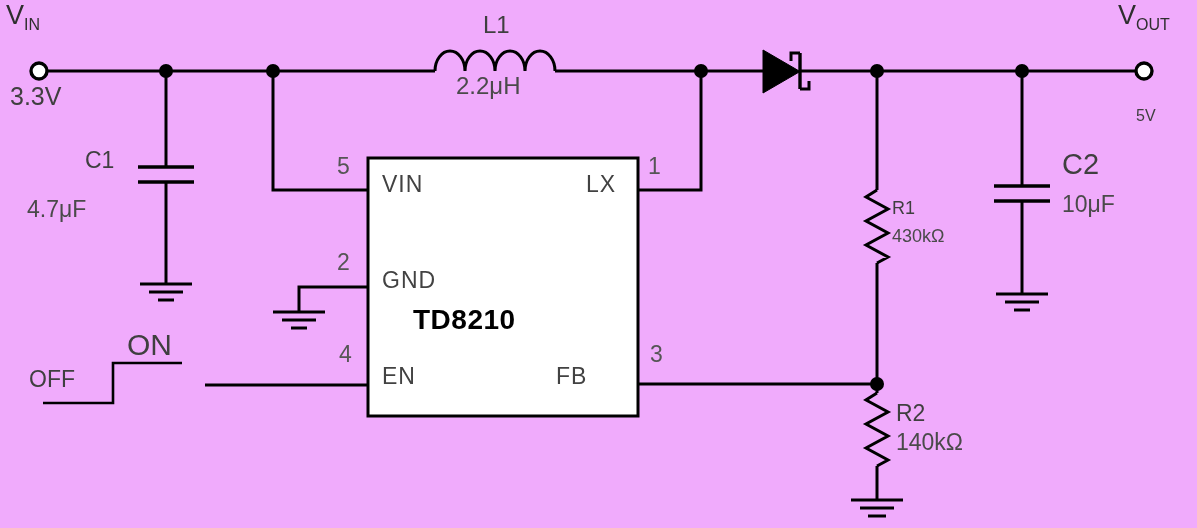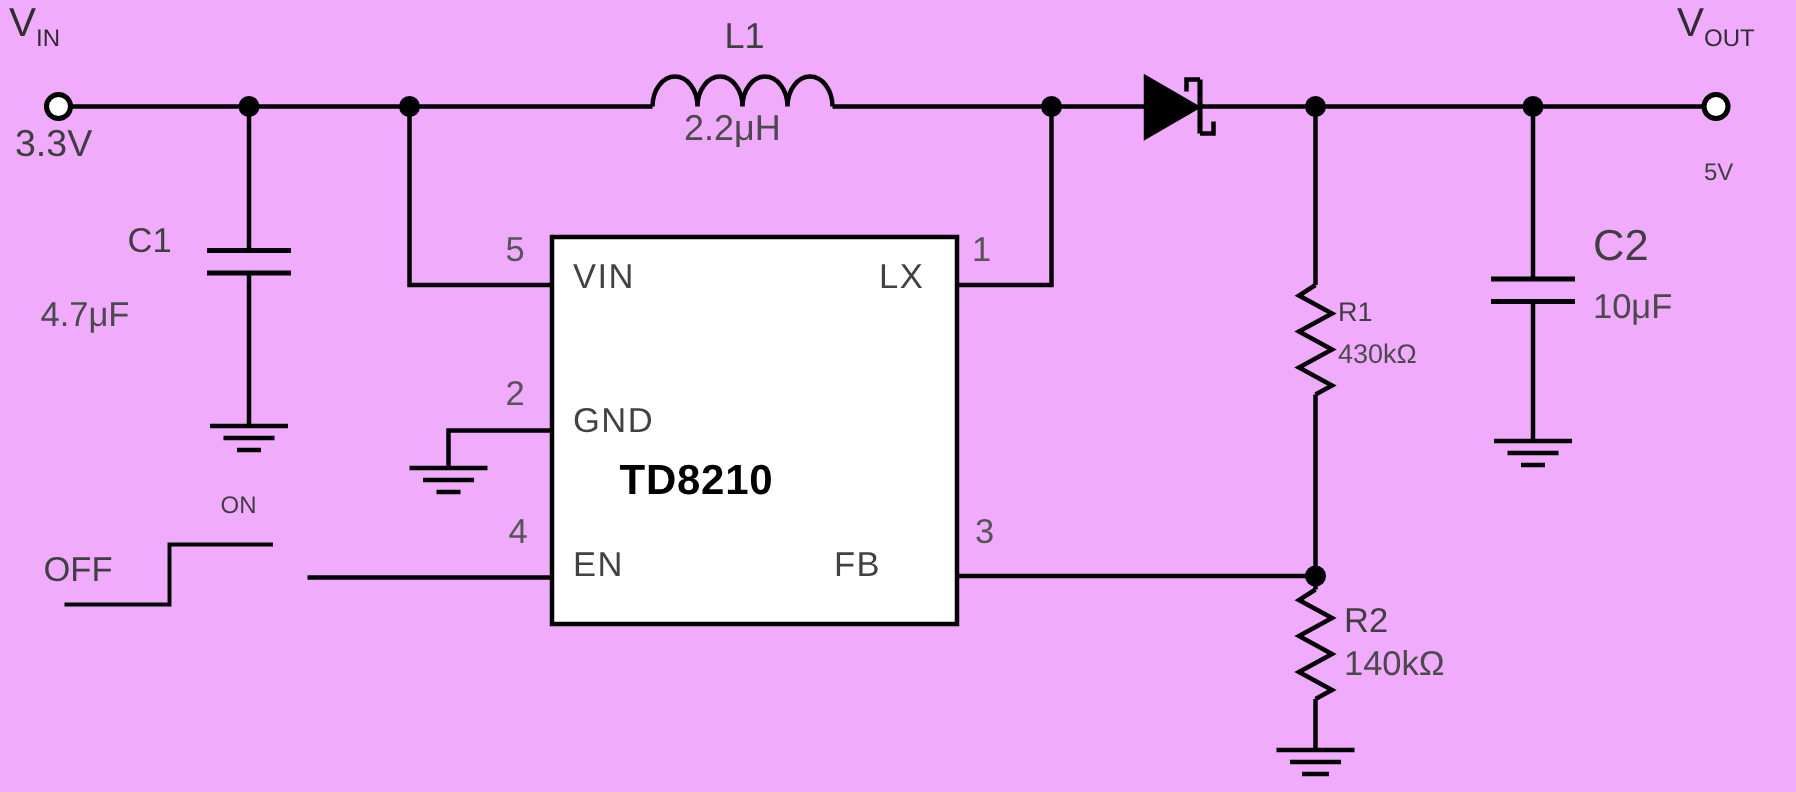--- a/index.html
+++ b/index.html
@@ -140,21 +140,21 @@
 
   <div class="lbl" style="left:1062px;top:150px;font-size:29px;">C2</div>
   <div class="lbl val" style="left:1062px;top:193px;font-size:23px;">10μF</div>
 
   <div class="lbl" style="left:892px;top:199px;font-size:18px;">R1</div>
   <div class="lbl val" style="left:892px;top:227px;font-size:18px;">430kΩ</div>
 
   <div class="lbl" style="left:896px;top:402px;font-size:23px;">R2</div>
   <div class="lbl val" style="left:896px;top:431px;font-size:23px;">140kΩ</div>
 
-  <div class="lbl" style="left:127px;top:330px;font-size:16px;margin-left:20px;">ON</div>
+  <div class="lbl" style="left:127px;top:330px;font-size:30px;">ON</div>
   <div class="lbl" style="left:29px;top:368px;font-size:23px;">OFF</div>
 
   <div class="lbl pin-num" style="left:337px;top:155px;">5</div>
   <div class="lbl pin-num" style="left:648px;top:155px;">1</div>
   <div class="lbl pin-num" style="left:337px;top:251px;">2</div>
   <div class="lbl pin-num" style="left:339px;top:343px;">4</div>
   <div class="lbl pin-num" style="left:650px;top:343px;">3</div>
 
   <div class="lbl pin-lbl" style="left:382px;top:173px;">VIN</div>
   <div class="lbl pin-lbl" style="left:586px;top:173px;">LX</div>

